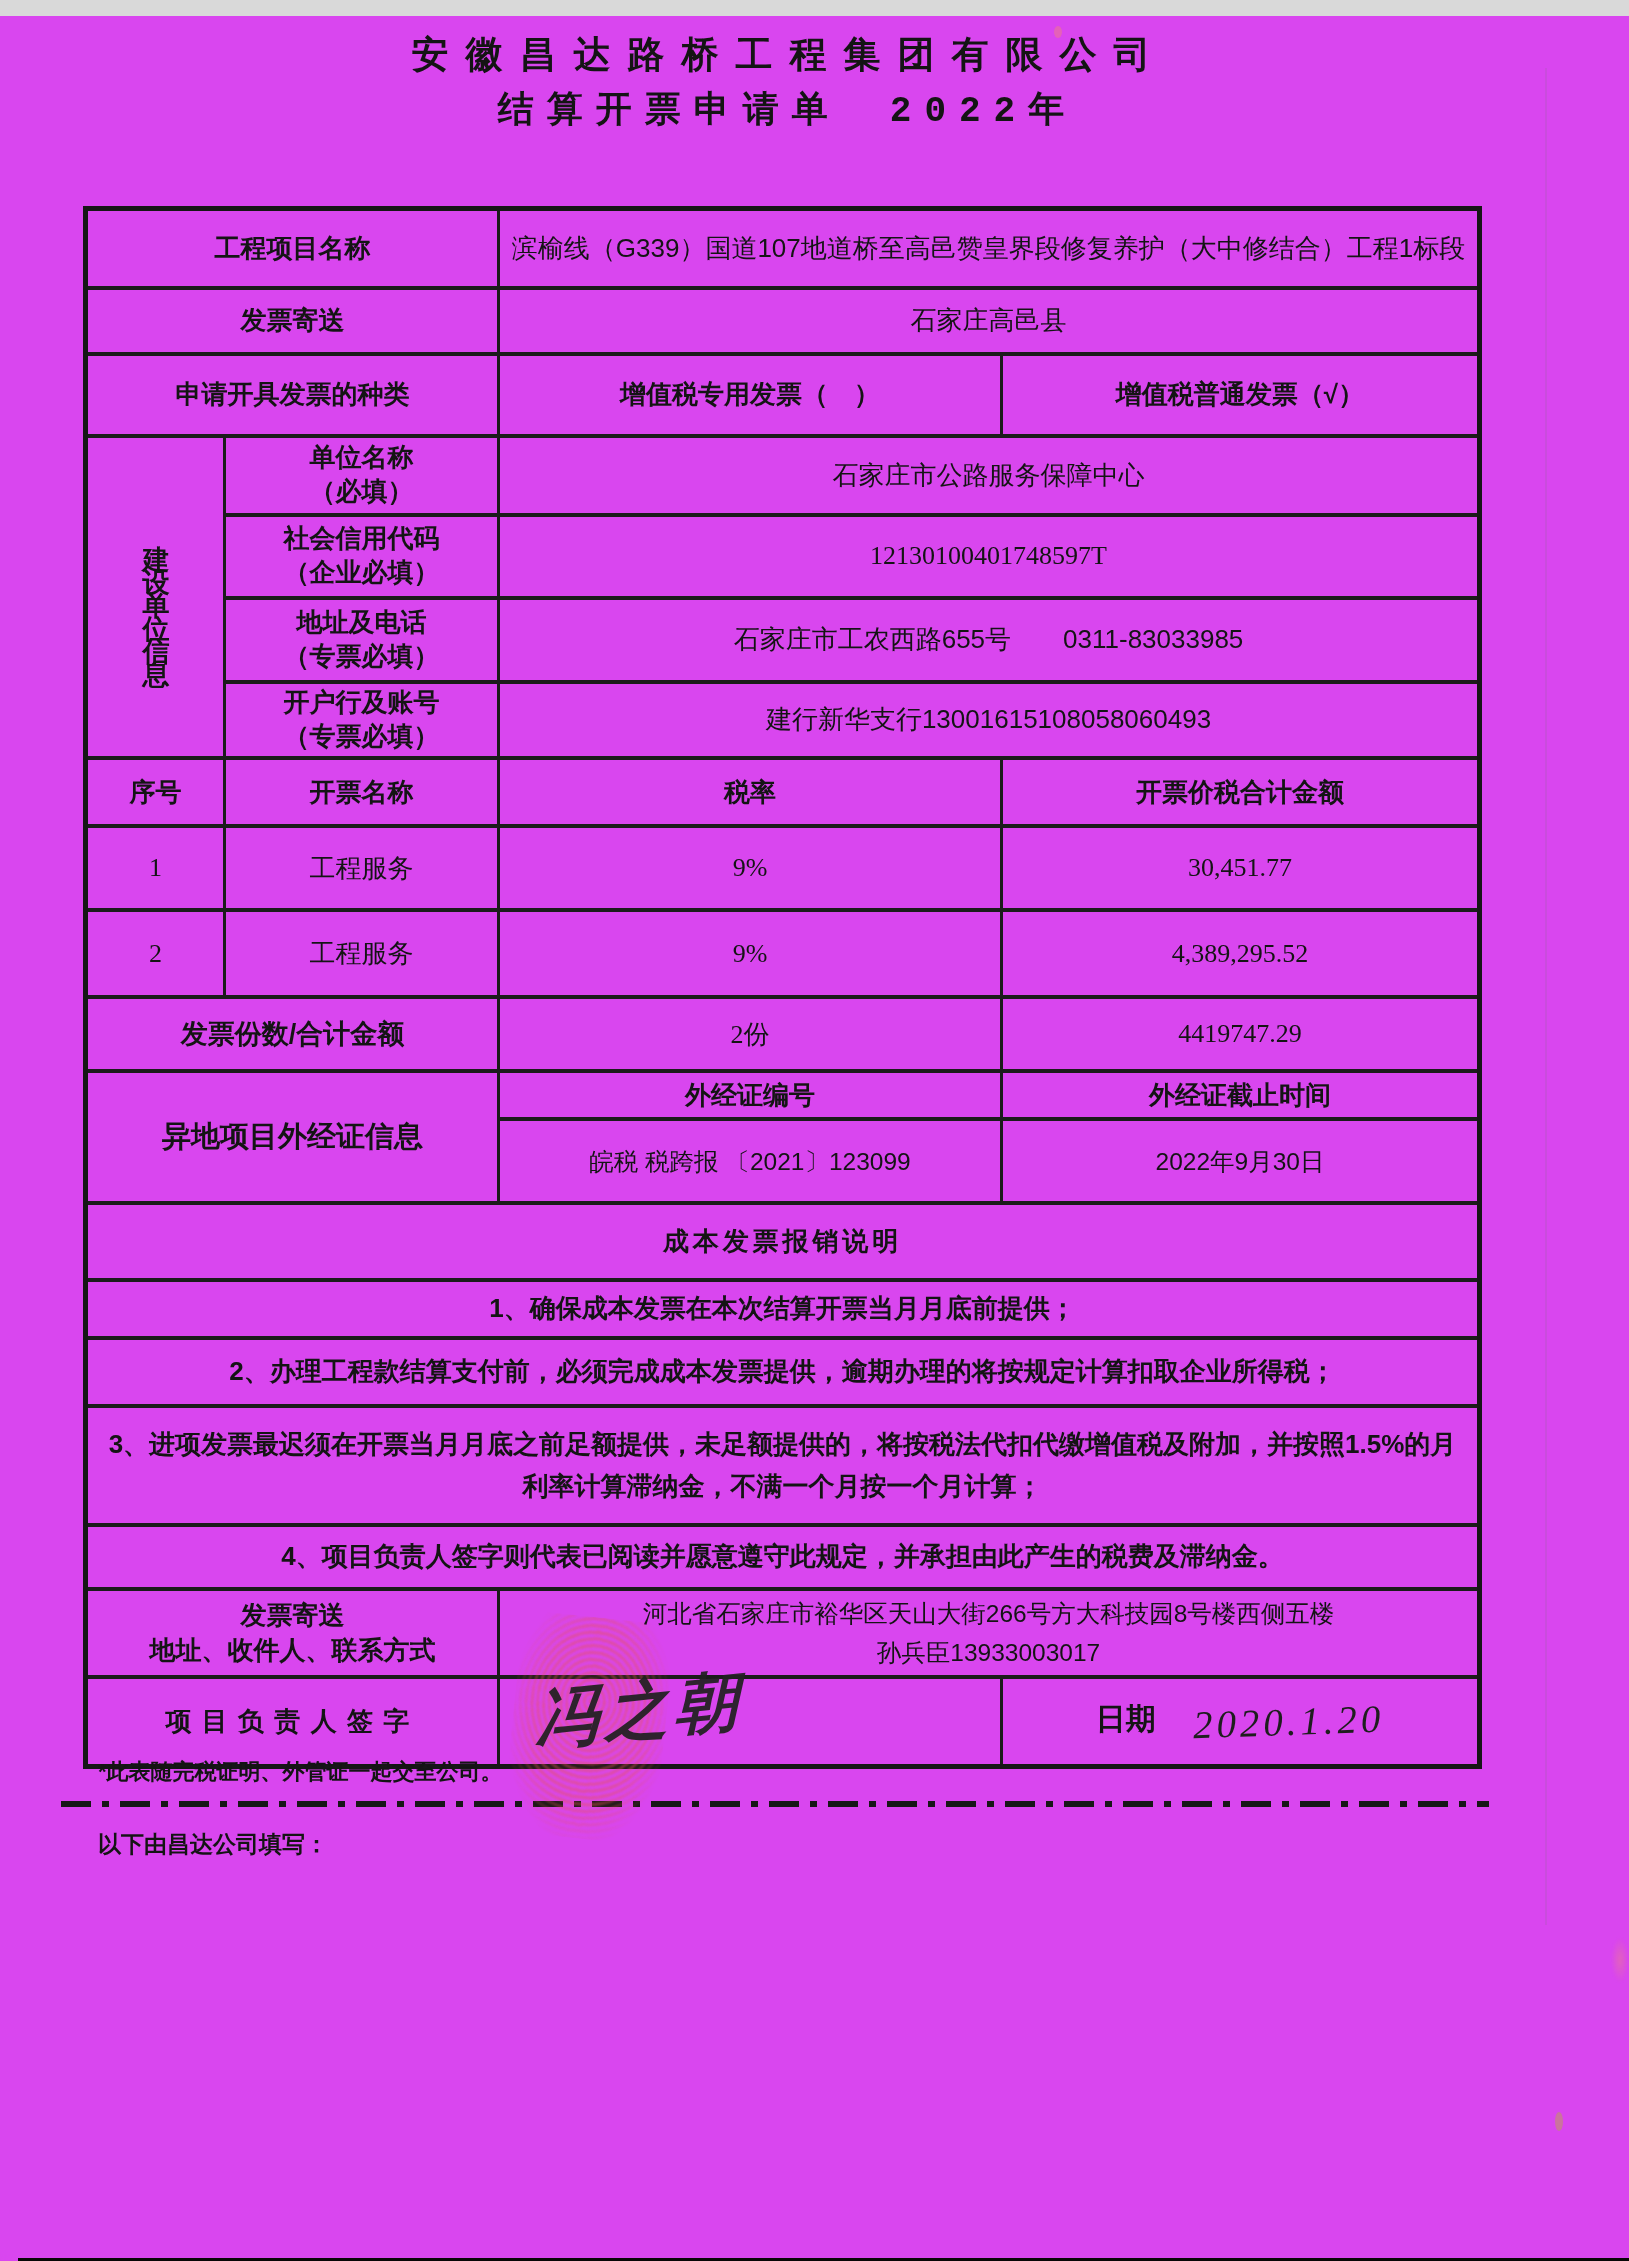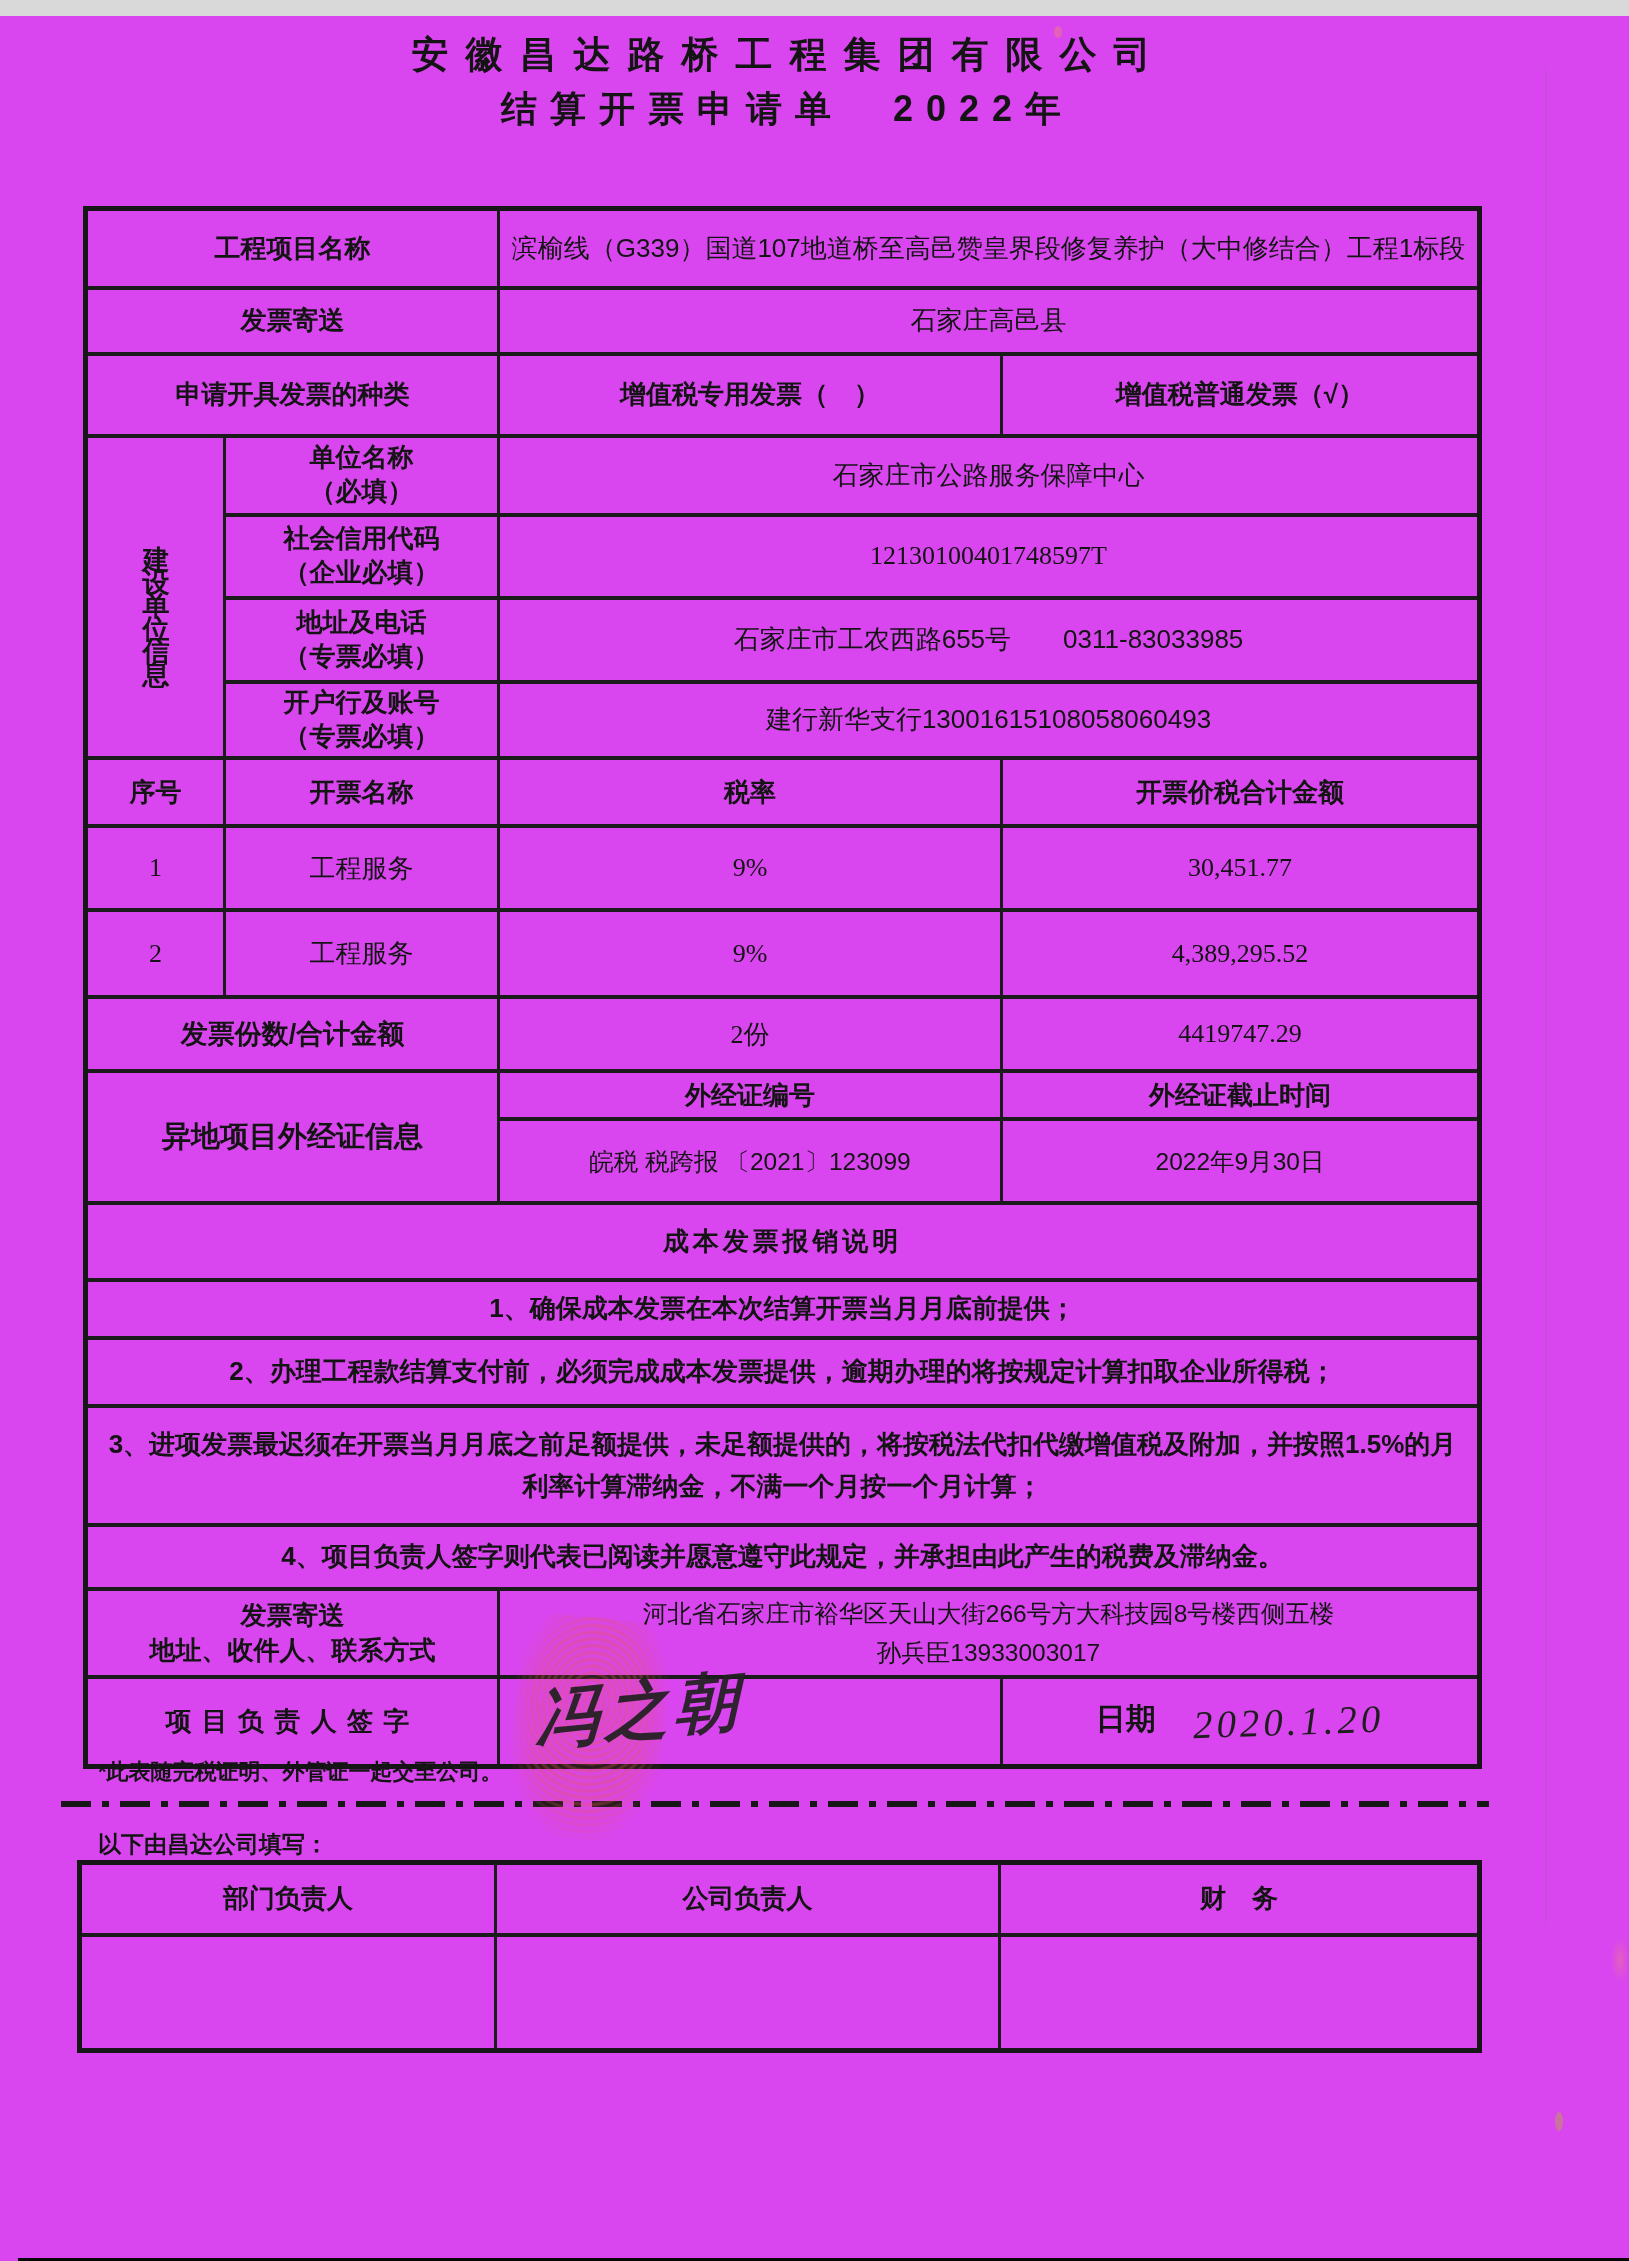--- a/index.html
+++ b/index.html
@@ -2,21 +2,21 @@
 <html style="font-size:10.3px"><head>
 <meta charset="utf-8">
 <style>
   html,body{margin:0;padding:0;background:#d9d9d9;}
   #page{position:relative;width:1630px;height:2261px;background:#d946ef;
         font-family:"Liberation Sans",sans-serif;color:#141414;overflow:hidden;margin-top:16px;}
 
   
   .titles{position:absolute;left:84px;top:14px;width:1394px;text-align:center;}
   .t1{font-size:37px;font-weight:800;letter-spacing:17px;text-indent:17px;white-space:nowrap;}
-  .t2{margin-top:5.2px;font-size:36px;font-weight:800;letter-spacing:13px;text-indent:13px;white-space:nowrap;}
+  .t2{margin-top:5.2px;font-size:36px;font-weight:800;letter-spacing:13px;text-indent:13px;white-space:nowrap;font-family:Liberation Mono, monospace;}
 
   
   table.sheet{border-collapse:collapse;table-layout:fixed;}
   table.sheet td{border:3.2px solid #1b1b1b;border-top-width:4.5px;border-bottom-width:4.5px;
       text-align:center;vertical-align:middle;font-size:26px;padding:2.6px 9px;overflow:visible;}
   table.main{position:absolute;left:83px;top:190px;width:1394px;border:5.2px solid #161616;}
   table.bottom{position:absolute;left:77px;top:1844px;width:1400px;border:5.2px solid #161616;}
 
   .lbl{font-weight:700;}
   .val{font-weight:400;}
@@ -214,39 +214,20 @@
     </tr>
   </tbody>
     </table>
 
   <div class="footnote">*此表随完税证明、外管证一起交至公司。</div>
 
   <div class="dashline"></div>
 
   <div class="fillnote">以下由昌达公司填写：</div>
 
-  <table class="sheet bottom">
-    <colgroup>
-        <col style="width:416px">
-        <col style="width:504px">
-        <col style="width:480px">
-      </colgroup>
-    <tbody>
-        <tr style="height:72px">
-      <td class="lbl">部门负责人</td>
-      <td class="lbl">公司负责人</td>
-      <td class="lbl">财　务</td>
-    </tr>
-    <tr style="height:116px">
-      <td></td>
-      <td></td>
-      <td></td>
-    </tr>
-  </tbody>
-    </table>
 
   <div class="scanline"></div>
   <div class="pink-smudge"></div>
   <div class="pink-speck"></div>
   <div class="tan-speck"></div>
   <div class="bottom-bar"></div>
 
 </div>
 
 

